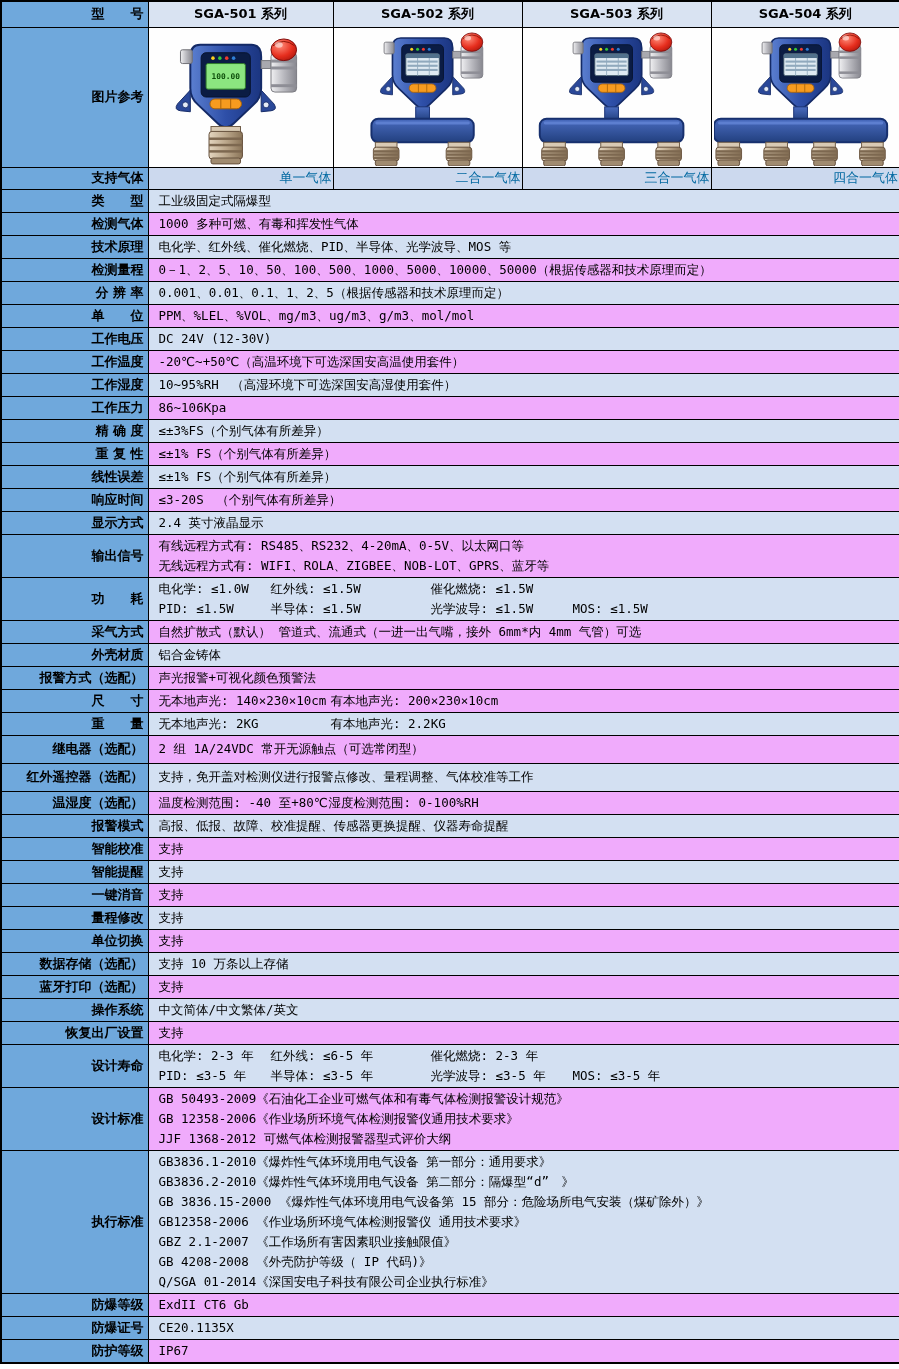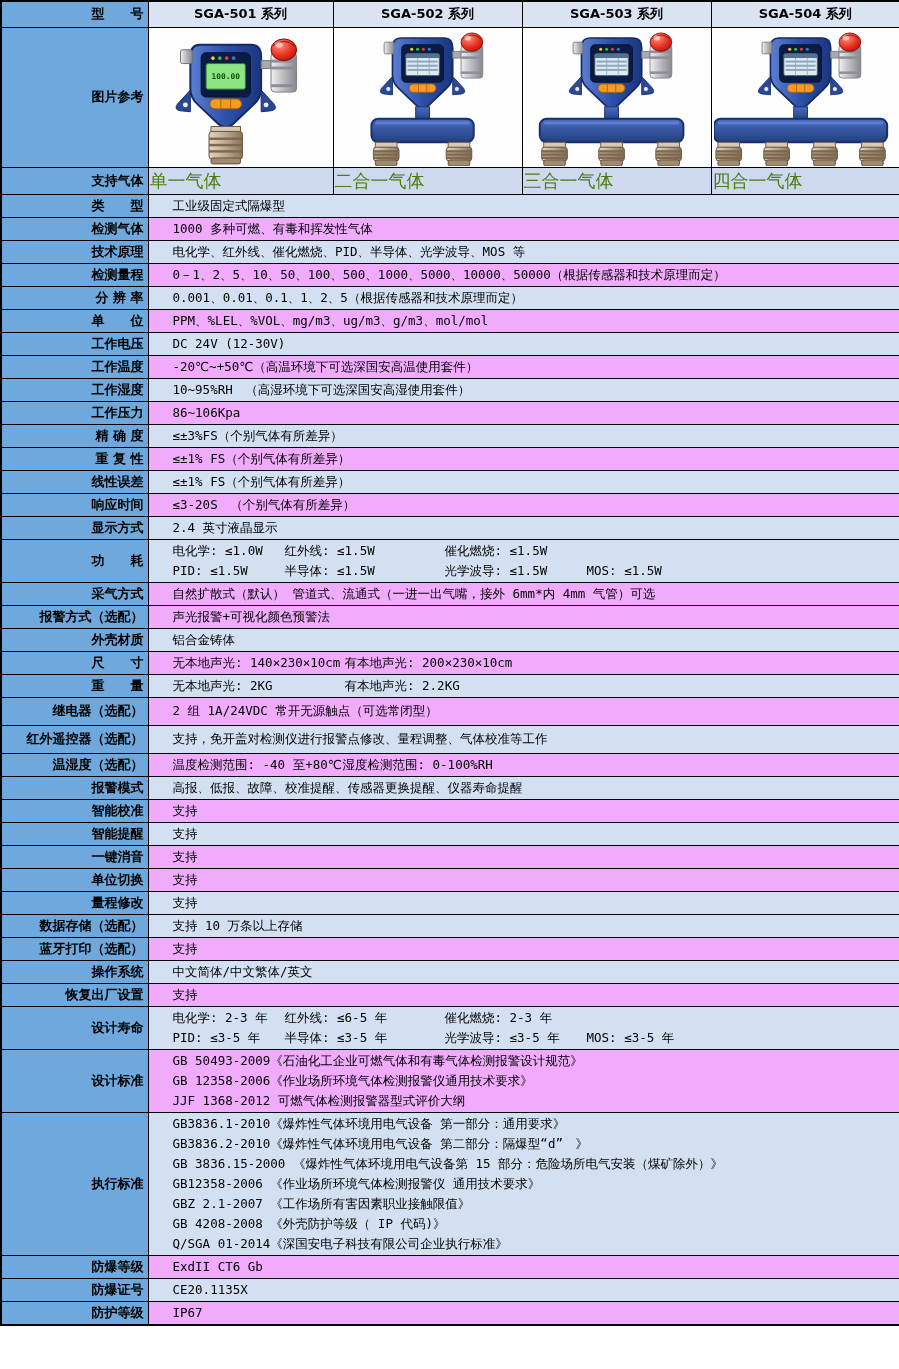--- a/index.html
+++ b/index.html
@@ -12,27 +12,27 @@
     font-weight:bold;font-size:13px;color:#000;
     text-align:right;padding:0 4px;white-space:nowrap;
   }
   .model{
     background:#d9e3f2;font-weight:bold;font-size:13px;color:#000;
     text-align:center;height:26px;
   }
   .imgcell{background:#fefefe;height:140px;text-align:center;padding:0;}
   .imgcell svg{display:block;margin:0 auto;}
   .gas{
-    background:#ccd9ee;font-size:18px;color:#4d7c0f;text-align:left;height:22px;
+    background:#ccd9ee;font-size:13px;color:#0369a1;text-align:right;height:22px;
   }
   tr.r-spec{height:20px;}
   .val{
     background:#d3e0f2;font-size:12.5px;color:#000;
     font-family:"DejaVu Sans Mono","DejaVu Sans",sans-serif;
-    padding:1px 4px 1px 24px;vertical-align:middle;
+    padding:1px 4px 1px 10px;vertical-align:middle;
   }
   tr.alt .val{background:#f0abfc;}
   .vline{line-height:20px;white-space:nowrap;}
   .seg{display:inline-block;vertical-align:top;}
 </style>
 </head>
 <body>
 
 <table>
   <colgroup>
@@ -451,43 +451,50 @@
         <td class="val" colspan="4">
           <div class="vline"><span class="seg">≤3-20S　（个别气体有所差异）</span></div>
         </td>
       </tr>
       <tr class="r-spec">
         <td class="lbl">显示方式</td>
         <td class="val" colspan="4">
           <div class="vline"><span class="seg">2.4 英寸液晶显示</span></div>
         </td>
       </tr>
+      <tr class="r-spec alt">
+        <td class="lbl">输出信号</td>
+        <td class="val" colspan="4">
+          <div class="vline"><span class="seg">有线远程方式有: RS485、RS232、4-20mA、0-5V、以太网口等</span></div>
+          <div class="vline"><span class="seg">无线远程方式有: WIFI、ROLA、ZIGBEE、NOB-LOT、GPRS、蓝牙等</span></div>
+        </td>
+      </tr>
       <tr class="r-spec">
         <td class="lbl">功　　耗</td>
         <td class="val" colspan="4">
           <div class="vline"><span class="seg" style="min-width: 112px;">电化学: ≤1.0W</span><span class="seg" style="min-width: 160px;">红外线: ≤1.5W</span><span class="seg">催化燃烧: ≤1.5W</span></div>
           <div class="vline"><span class="seg" style="min-width: 112px;">PID: ≤1.5W</span><span class="seg" style="min-width: 160px;">半导体: ≤1.5W</span><span class="seg" style="min-width: 142px;">光学波导: ≤1.5W</span><span class="seg">MOS: ≤1.5W</span></div>
         </td>
       </tr>
       <tr class="r-spec alt">
         <td class="lbl">采气方式</td>
         <td class="val" colspan="4">
           <div class="vline"><span class="seg">自然扩散式（默认） 管道式、流通式（一进一出气嘴，接外 6mm*内 4mm 气管）可选</span></div>
         </td>
       </tr>
+      <tr class="r-spec">
+        <td class="lbl">外壳材质</td>
+        <td class="val" colspan="4">
+          <div class="vline"><span class="seg">铝合金铸体</span></div>
+        </td>
+      </tr>
       <tr class="r-spec alt">
         <td class="lbl">报警方式（选配）</td>
         <td class="val" colspan="4">
           <div class="vline"><span class="seg">声光报警+可视化颜色预警法</span></div>
-        </td>
-      </tr>
-      <tr class="r-spec">
-        <td class="lbl">外壳材质</td>
-        <td class="val" colspan="4">
-          <div class="vline"><span class="seg">铝合金铸体</span></div>
         </td>
       </tr>
       <tr class="r-spec alt">
         <td class="lbl">尺　　寸</td>
         <td class="val" colspan="4">
           <div class="vline"><span class="seg" style="min-width: 172px;">无本地声光: 140×230×10cm</span><span class="seg">有本地声光: 200×230×10cm</span></div>
         </td>
       </tr>
       <tr class="r-spec">
         <td class="lbl">重　　量</td>
@@ -530,28 +537,28 @@
         <td class="val" colspan="4">
           <div class="vline"><span class="seg">支持</span></div>
         </td>
       </tr>
       <tr class="r-spec alt">
         <td class="lbl">一键消音</td>
         <td class="val" colspan="4">
           <div class="vline"><span class="seg">支持</span></div>
         </td>
       </tr>
+      <tr class="r-spec">
+        <td class="lbl">量程修改</td>
+        <td class="val" colspan="4">
+          <div class="vline"><span class="seg">支持</span></div>
+        </td>
+      </tr>
       <tr class="r-spec alt">
         <td class="lbl">单位切换</td>
-        <td class="val" colspan="4">
-          <div class="vline"><span class="seg">支持</span></div>
-        </td>
-      </tr>
-      <tr class="r-spec">
-        <td class="lbl">量程修改</td>
         <td class="val" colspan="4">
           <div class="vline"><span class="seg">支持</span></div>
         </td>
       </tr>
       <tr class="r-spec">
         <td class="lbl">数据存储（选配）</td>
         <td class="val" colspan="4">
           <div class="vline"><span class="seg">支持 10 万条以上存储</span></div>
         </td>
       </tr>

